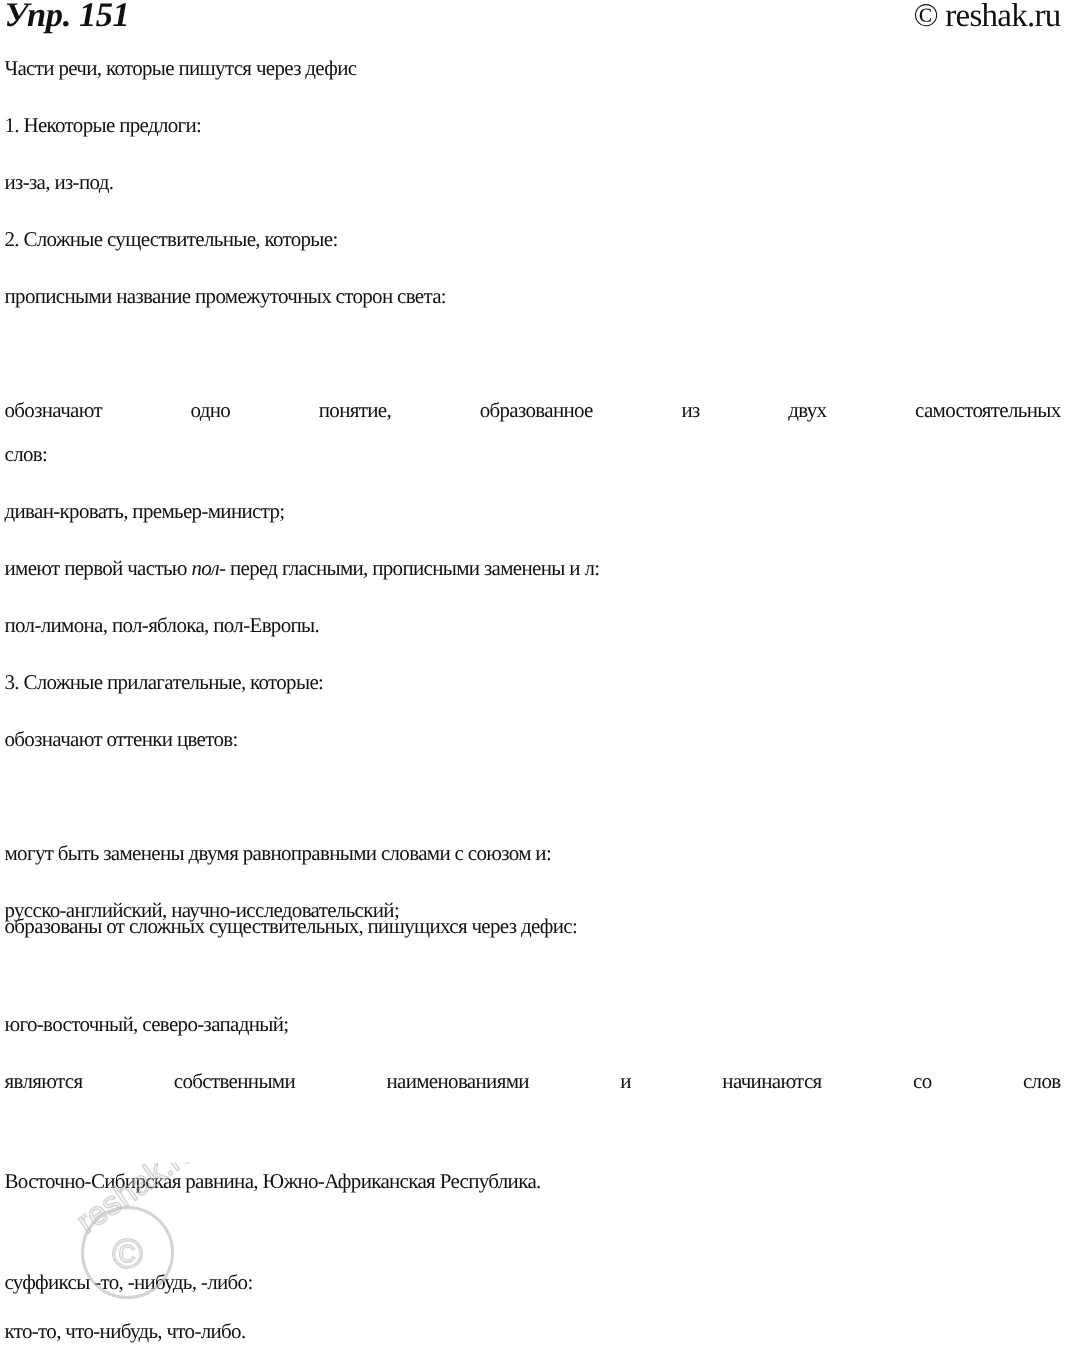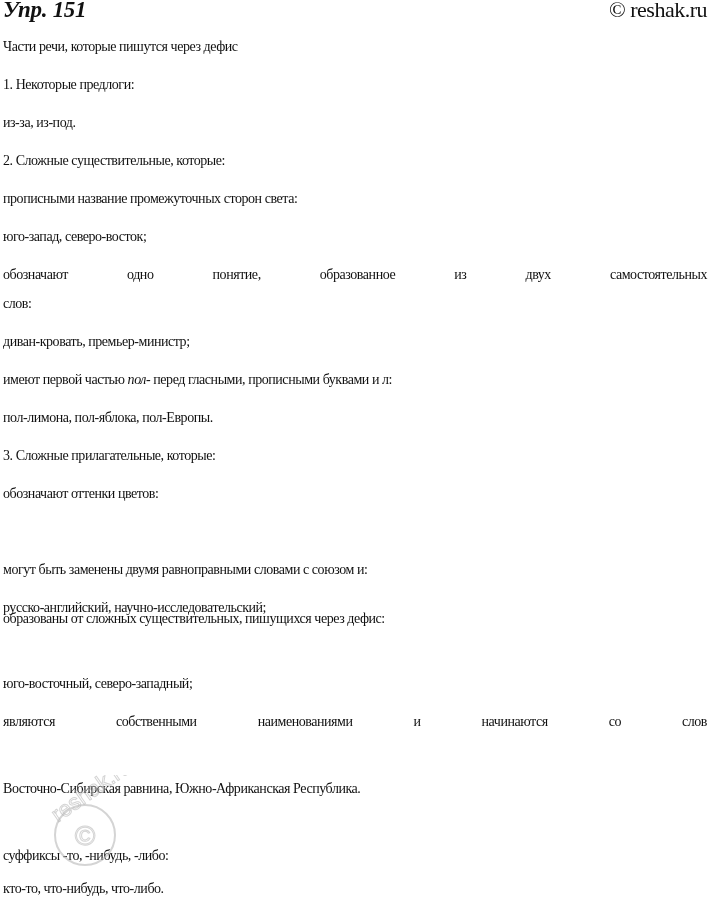--- a/index.html
+++ b/index.html
@@ -80,25 +80,24 @@
     <span class="copyright">© reshak.ru</span>
   </div>
 
   <div class="line" style="top:34px">Части речи, которые пишутся через дефис</div>
 
   <div class="line" style="top:72px">1. Некоторые предлоги:</div>
   <div class="line it" style="top:110px">из-за, из-под.</div>
 
   <div class="line" style="top:148px">2. Сложные существительные, которые:</div>
   <div class="line" style="top:186px">прописными название промежуточных сторон света:</div>
-  <div class="line it" style="top:224px">юго-запад, северо-восток;</div>
   <div class="line justify" style="top:262px">обозначают одно понятие, образованное из двух самостоятельных</div>
   <div class="line" style="top:291px">слов:</div>
   <div class="line it" style="top:329px">диван-кровать, премьер-министр;</div>
-  <div class="line" style="top:367px"><span>имеют первой частью </span><i>пол-</i><span> перед гласными, прописными буквами и л:</span></div>
+  <div class="line" style="top:367px"><span>имеют первой частью </span><i>пол-</i><span> перед гласными, прописными заменены и л:</span></div>
   <div class="line it" style="top:405px">пол-лимона, пол-яблока, пол-Европы.</div>
 
   <div class="line" style="top:443px">3. Сложные прилагательные, которые:</div>
   <div class="line" style="top:481px">обозначают оттенки цветов:</div>
   <div class="line" style="top:557px">могут быть заменены двумя равноправными словами с союзом и:</div>
   <div class="line it" style="top:595px">русско-английский, научно-исследовательский;</div>
   <div class="line" style="top:606px">образованы от сложных существительных, пишущихся через дефис:</div>
   <div class="line it" style="top:671px">юго-восточный, северо-западный;</div>
   <div class="line justify" style="top:709px">являются собственными наименованиями и начинаются со слов</div>
   <div class="line it" style="top:776px">Восточно-Сибирская равнина, Южно-Африканская Республика.</div>

